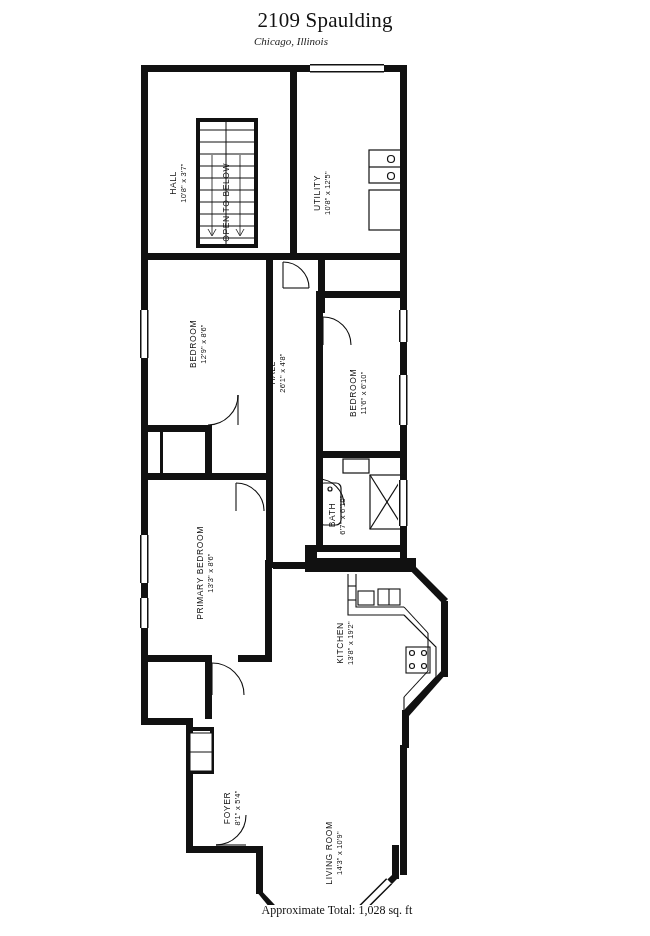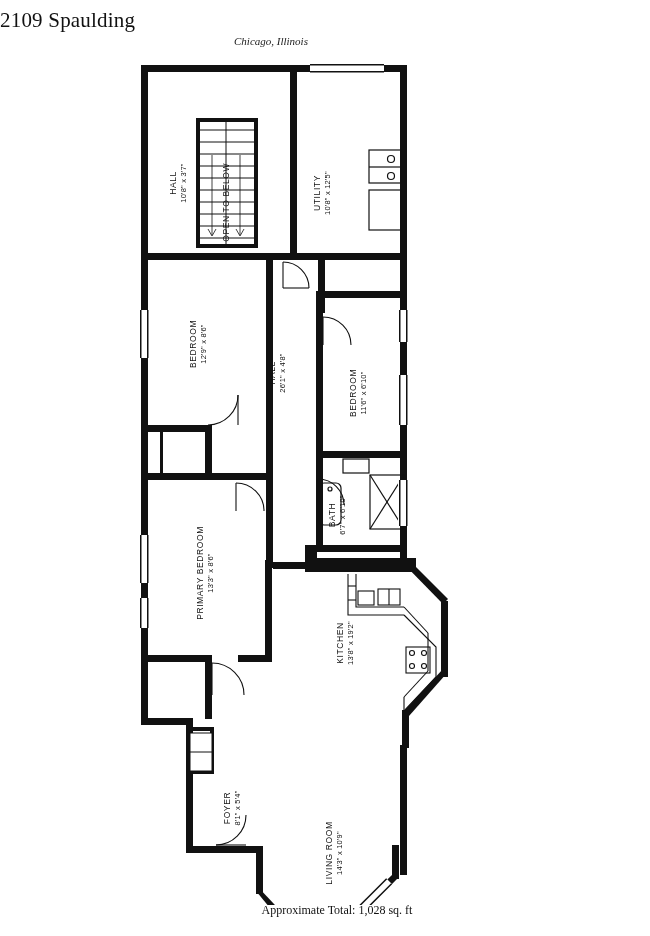--- a/index.html
+++ b/index.html
@@ -13,36 +13,37 @@
     position: relative;
     font-family: "Liberation Sans", sans-serif;
     color: #1a1a1a;
     overflow: hidden;
   }
   .title {
     position: absolute;
     top: 8px;
     left: 0;
     width: 650px;
-    text-align: left;
+    text-align: center;
     font-family: "Liberation Serif", serif;
     font-size: 21px;
     letter-spacing: 0.2px;
     color: #111;
   }
   .subtitle {
     position: absolute;
     top: 35px;
     left: 0;
     width: 542px;
     text-align: center;
     font-family: "Liberation Serif", serif;
     font-style: italic;
     font-size: 11px;
     color: #222;
+    padding-left: 20px;
   }
   .footer {
     position: absolute;
     bottom: 18px;
     left: 0;
     width: 650px;
     text-align: center;
     font-family: "Liberation Serif", serif;
     font-size: 12px;
     color: #111;

